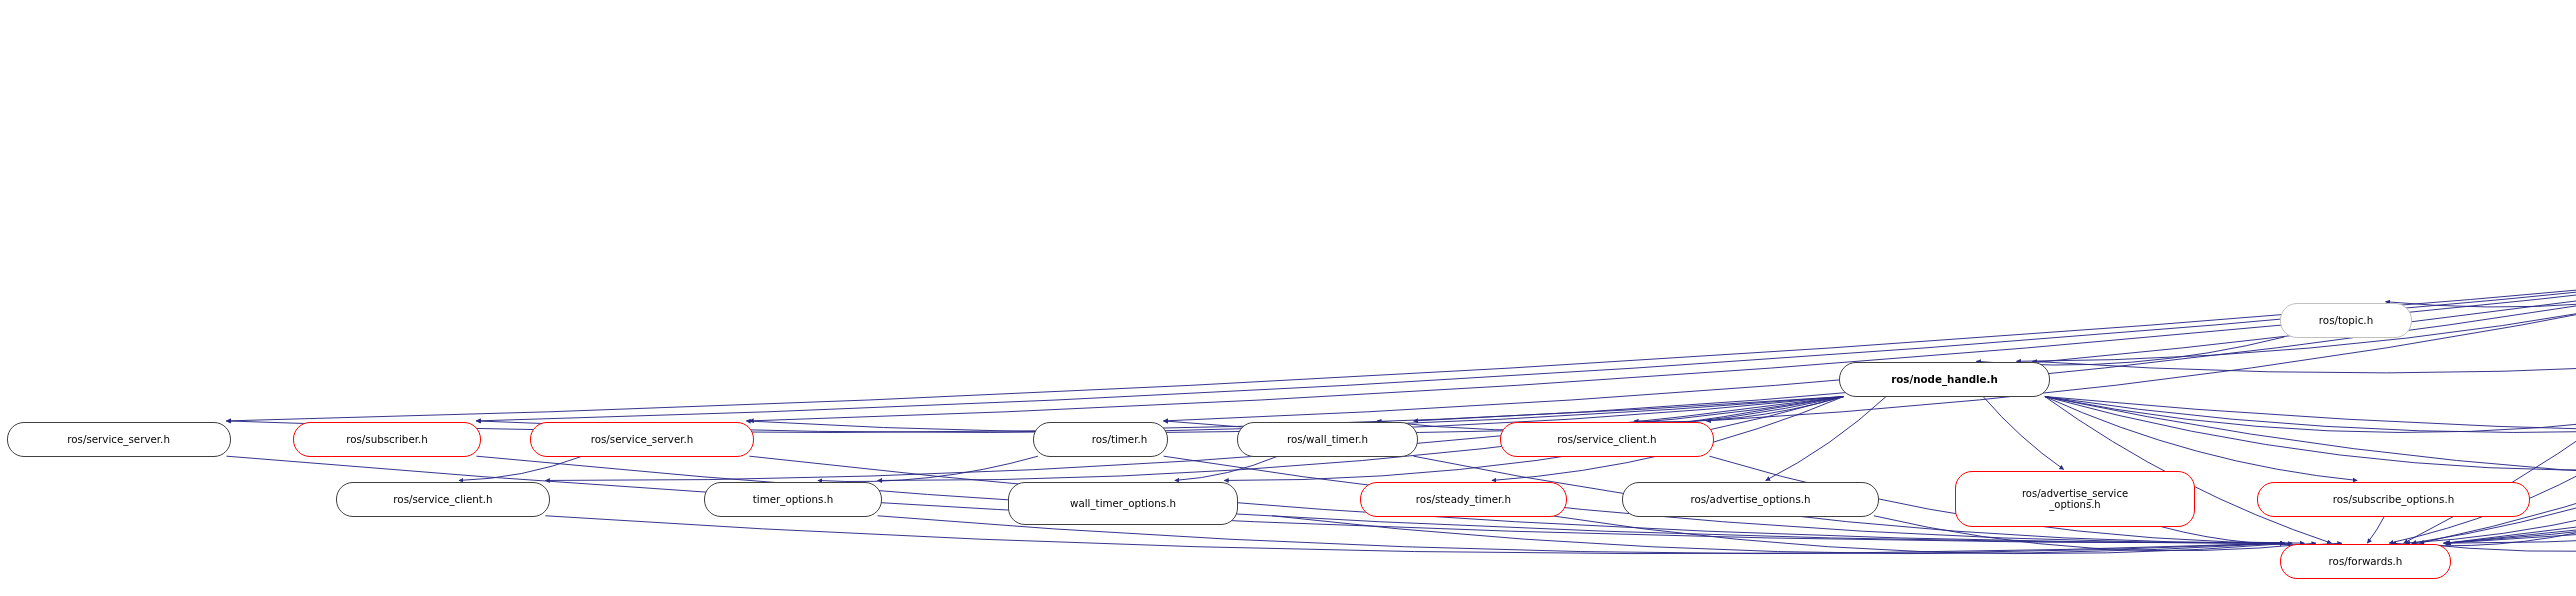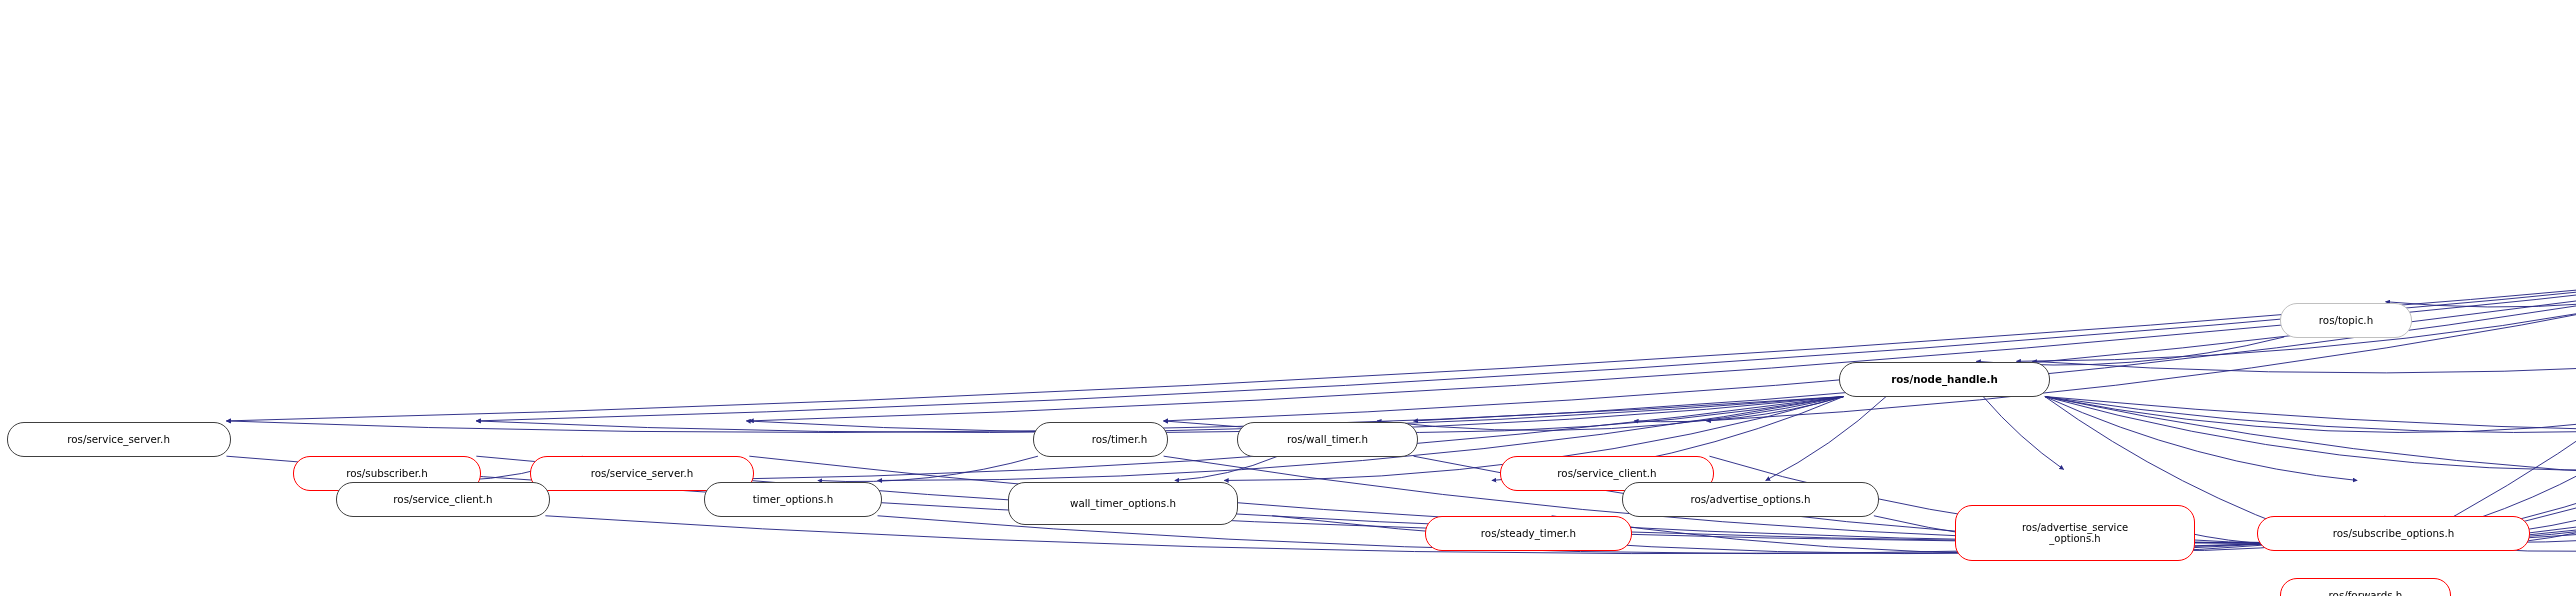--- a/index.html
+++ b/index.html
@@ -22,21 +22,21 @@
     text-align:center;
     line-height:1.12;
     color:#000000;
     font-size:10.3px;
     white-space:pre;
     z-index:5;
     border-radius:17px;
   }
   .n-plain{border:0.8px solid #c0c0c0;}
   .n-bold{border:1.2px solid #404040;}
-  .n-red{border:1.2px solid #ff0000;margin-top:34px;}
+  .n-red{border:1.2px solid #ff0000;}
 </style>
 </head>
 <body>
 
 <div id="canvas">
   <svg id="edges" xmlns="http://www.w3.org/2000/svg" viewBox="0 0 3382 783" width="2576" height="596">
     <defs>
       <marker id="arrow" viewBox="0 0 10 10" refX="9" refY="5" markerWidth="5.2" markerHeight="5.2" orient="auto-start-reverse">
         <path d="M 0 0 L 10 5 L 0 10 z" fill="#2a2a86"></path>
       </marker>
@@ -145,21 +145,21 @@
       <div class="node n-bold" style="left: 1839px; top: 362px; width: 211px; height: 35px; font-weight: bold;">ros/node_handle.h</div>
       <div class="node n-bold" style="left: 6.6px; top: 422px; width: 224px; height: 35px;">ros/service_server.h</div>
       <div class="node n-red" style="left: 293px; top: 422px; width: 188px; height: 35px;">ros/subscriber.h</div>
       <div class="node n-red" style="left: 530px; top: 422px; width: 224px; height: 35px;">ros/service_server.h</div>
       <div class="node n-bold" style="left: 1033px; top: 422px; width: 135px; height: 35px; padding-left: 38px;">ros/timer.h</div>
       <div class="node n-bold" style="left: 1237px; top: 422px; width: 181px; height: 35px;">ros/wall_timer.h</div>
       <div class="node n-red" style="left: 1500px; top: 422px; width: 214px; height: 35px;">ros/service_client.h</div>
       <div class="node n-bold" style="left: 336px; top: 482px; width: 214px; height: 35px;">ros/service_client.h</div>
       <div class="node n-bold" style="left: 704px; top: 482px; width: 178px; height: 35px;">timer_options.h</div>
       <div class="node n-bold" style="left: 1008px; top: 482px; width: 230px; height: 43px;">wall_timer_options.h</div>
-      <div class="node n-red" style="left: 1425px; top: 482px; width: 207px; height: 35px;">ros/steady_timer.h</div>
+      <div class="node n-red" style="left: 1360px; top: 482px; width: 207px; height: 35px;">ros/steady_timer.h</div>
       <div class="node n-bold" style="left: 1622px; top: 482px; width: 257px; height: 35px;">ros/advertise_options.h</div>
       <div class="node n-red" style="left: 1955px; top: 471px; width: 240px; height: 56px; font-size: 10px;">ros/advertise_service
 _options.h</div>
       <div class="node n-red" style="left: 2257px; top: 482px; width: 273px; height: 35px;">ros/subscribe_options.h</div>
       <div class="node n-red" style="left: 2280px; top: 544px; width: 171px; height: 35px;">ros/forwards.h</div>
     </div>
 </div>
 
 
 </body></html>

